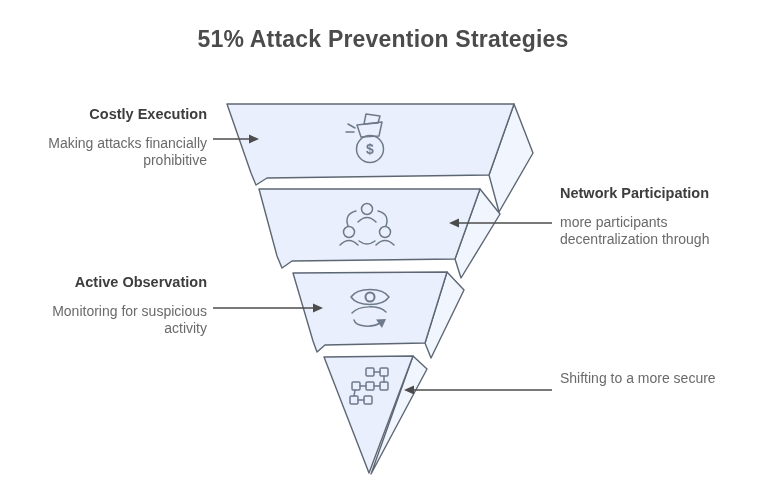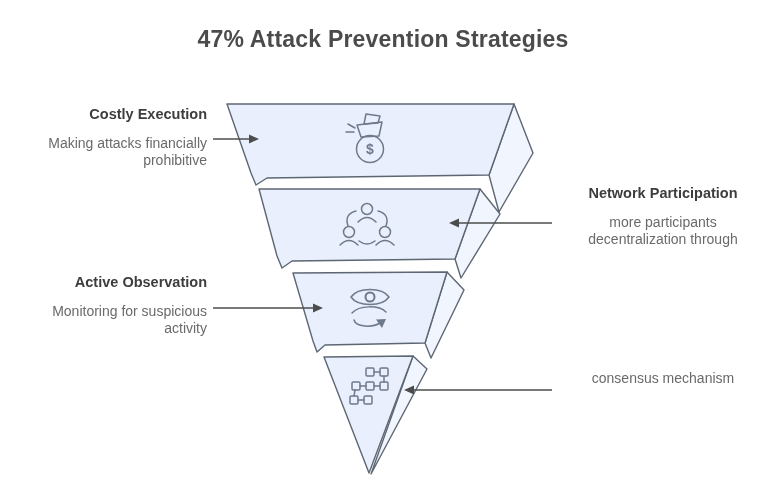--- a/index.html
+++ b/index.html
@@ -15,29 +15,29 @@
   .slab-front{fill:var(--slab-front,#e9effc);stroke:var(--outline,#5d6773);stroke-width:1.4;stroke-linejoin:round;}
   .slab-side{fill:var(--slab-side,#f1f5fd);stroke:var(--outline,#5d6773);stroke-width:1.4;stroke-linejoin:round;}
   .icon-stroke{fill:none;stroke:var(--icon-stroke,#6e7a8c);stroke-width:1.5;stroke-linecap:round;stroke-linejoin:round;}
   .icon-fill{fill:var(--icon-stroke,#6e7a8c);stroke:none;}
   .conn{stroke:var(--arrow,#4c4c4c);stroke-width:1.3;}
   .conn-head{fill:var(--arrow,#4c4c4c);stroke:none;}
   .item{position:absolute;}
   .item .hdr{font-size:14.5px;font-weight:bold;color:var(--heading-text,#3d3d3d);}
   .item .body{margin-top:13px;font-size:14px;line-height:16.5px;color:var(--body-text,#6a6a6a);}
   .item.left{right:559px;width:240px;text-align:right;}
-  .item.right{left:560px;width:206px;text-align:center;}
+  .item.right{left:560px;width:206px;text-align:left;}
   .dollar{font-size:14px;font-weight:bold;font-family:"Liberation Sans",sans-serif;}
 </style>
 </head>
 <body>
 
 <div class="canvas">
 
-  <div class="title">47% Attack Prevention Strategies</div>
+  <div class="title">51% Attack Prevention Strategies</div>
 
   <svg class="funnel-svg" width="766" height="481" viewBox="0 0 766 481">
 
     <g>
       <polygon class="slab-side" points="514,104 533,153 499,212 489,175"></polygon>
       <polygon class="slab-front" points="227,104 514,104 489,175 267,178 256,185 251,173"></polygon>
     </g>
 
     <g>
       <polygon class="slab-side" points="480,189 500,214 461,278 455,259"></polygon>
@@ -136,17 +136,17 @@
   <div class="item left" style="top:274px;">
     <div class="hdr">Active Observation</div>
     <div class="body">
       <div>Monitoring for suspicious</div>
       <div>activity</div>
     </div>
   </div>
 
   <div class="item right" style="top:357px;">
     <div class="body">
-      <div>consensus mechanism</div>
+      <div>Shifting to a more secure</div>
     </div>
   </div>
 
 </div>
 
 </body></html>

